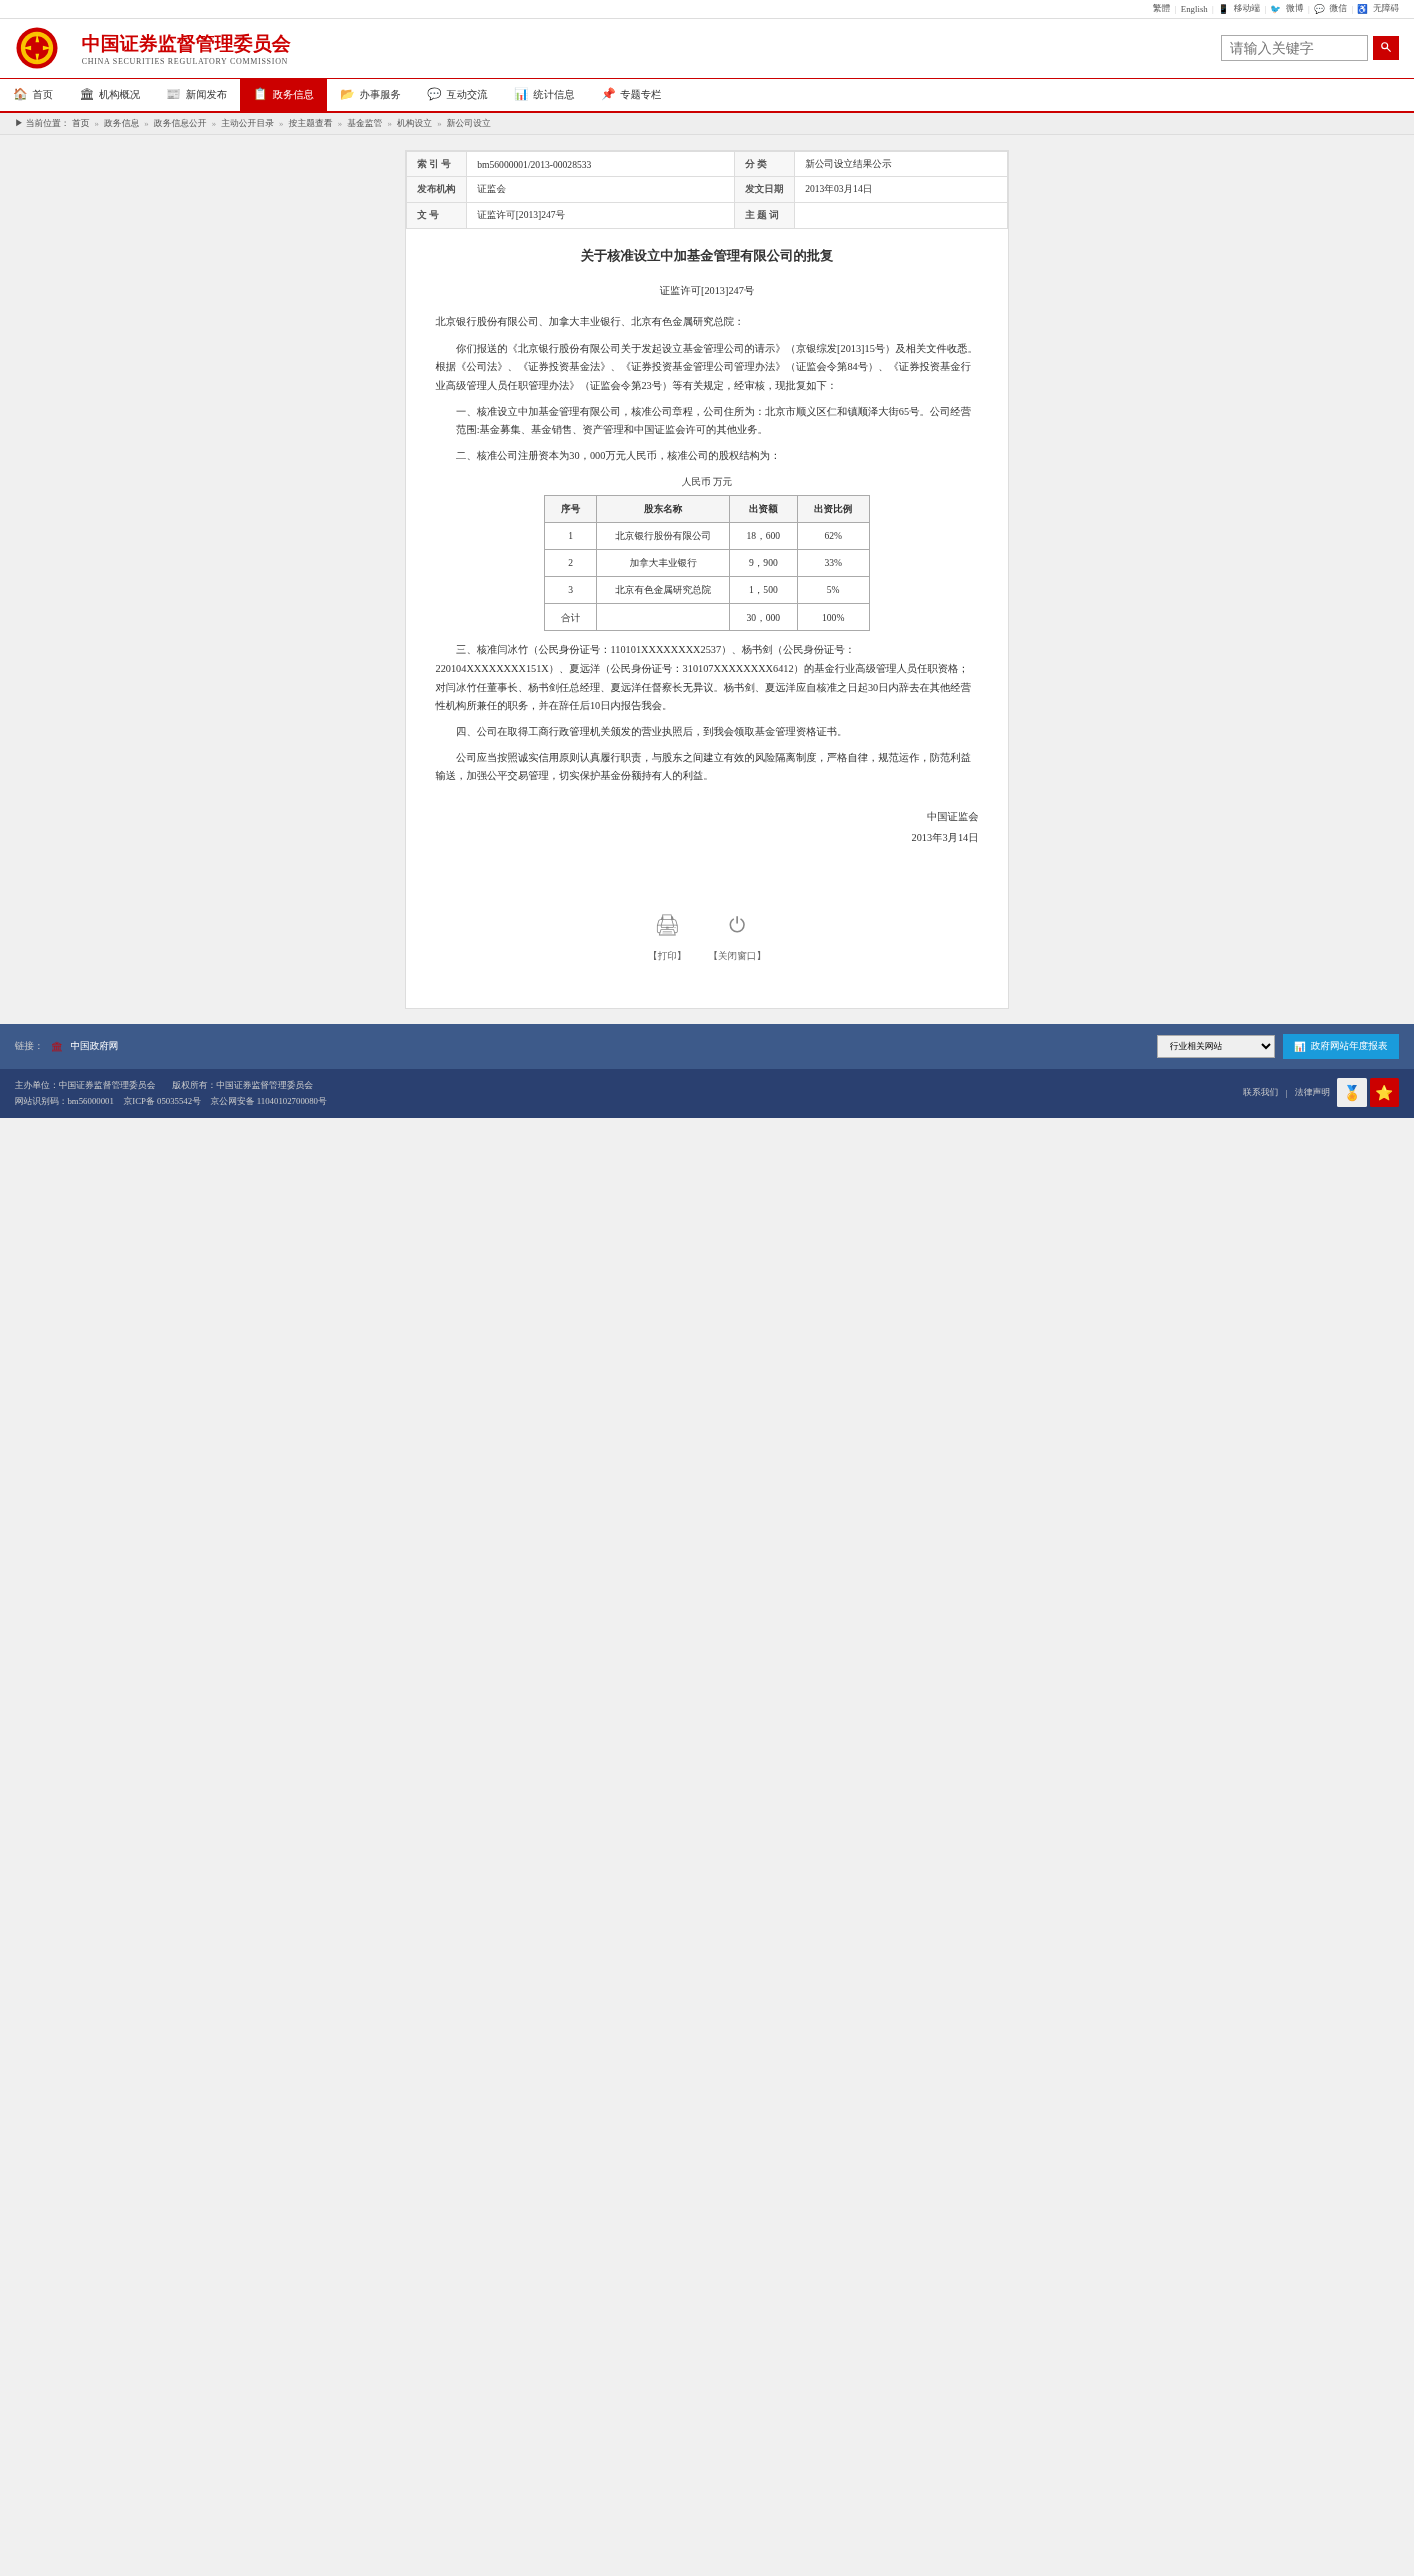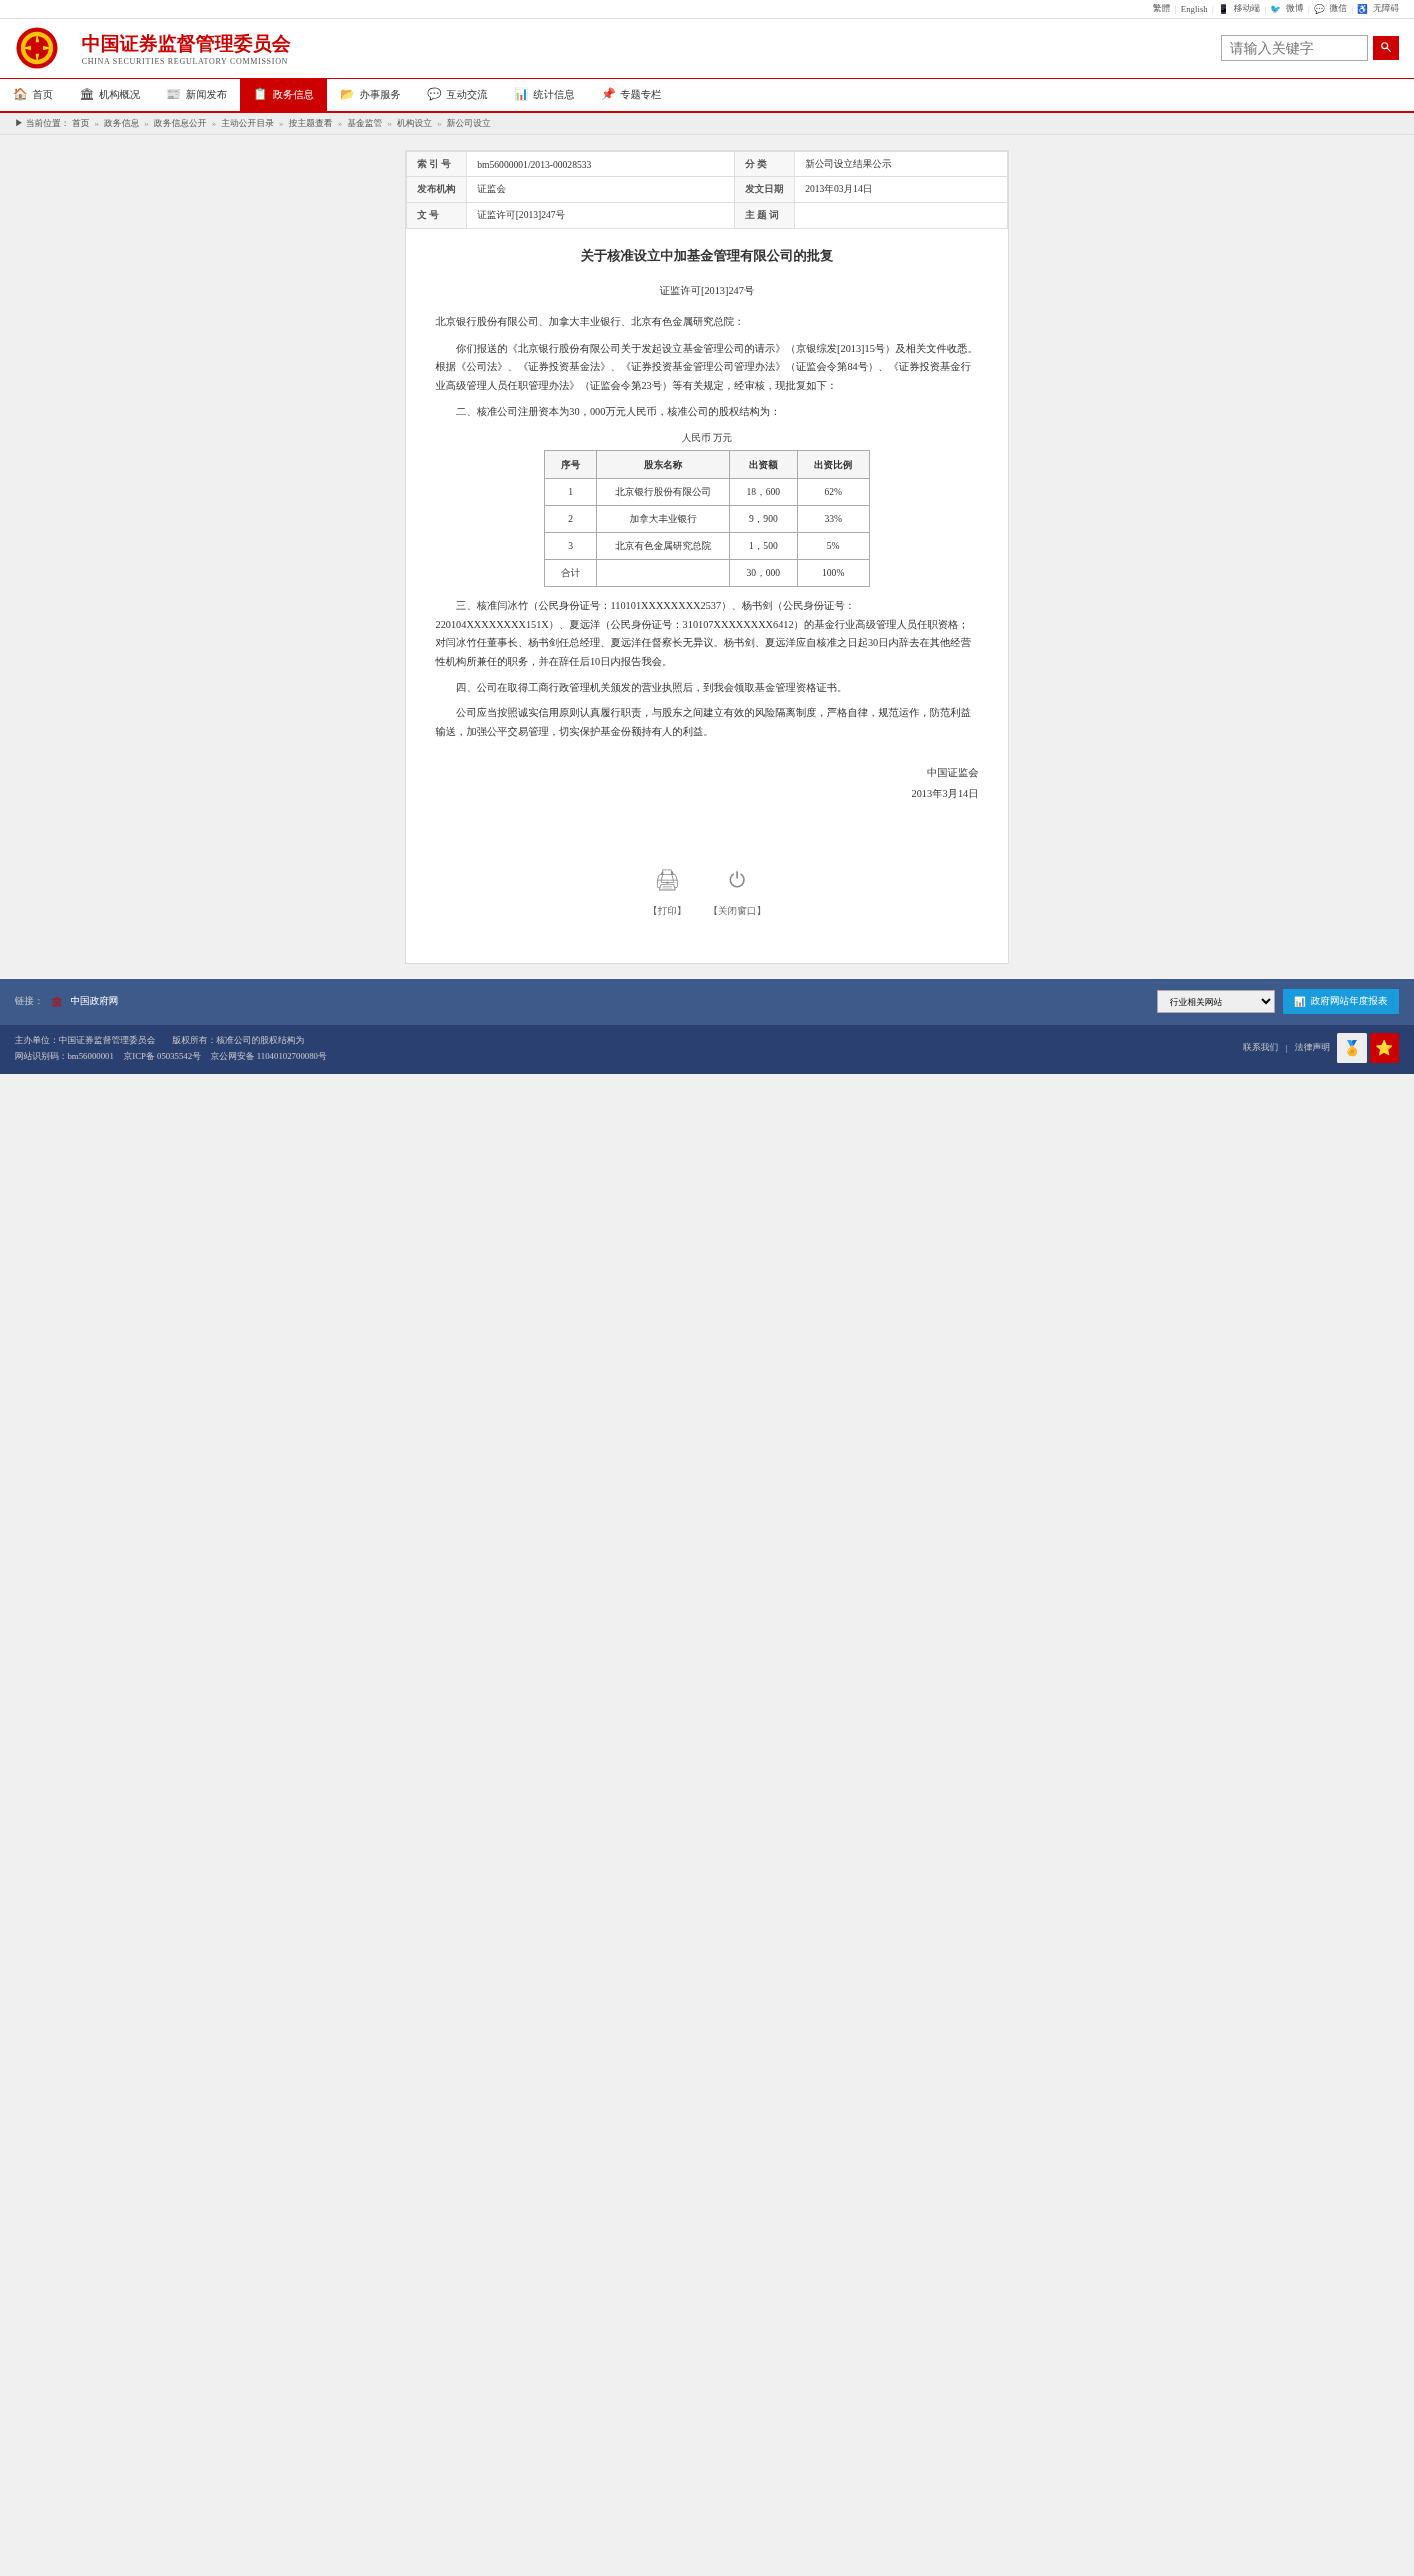--- a/index.html
+++ b/index.html
@@ -208,20 +208,21 @@
       <td class="value"></td>
     </tr>
   </tbody>
     </table>
 
   <div class="doc-area">
     <div class="doc-title">关于核准设立中加基金管理有限公司的批复</div>
     <div class="doc-subtitle">证监许可[2013]247号</div>
     <div class="doc-recipient">北京银行股份有限公司、加拿大丰业银行、北京有色金属研究总院：</div>
     <div class="doc-para">你们报送的《北京银行股份有限公司关于发起设立基金管理公司的请示》（京银综发[2013]15号）及相关文件收悉。根据《公司法》、《证券投资基金法》、《证券投资基金管理公司管理办法》（证监会令第84号）、《证券投资基金行业高级管理人员任职管理办法》（证监会令第23号）等有关规定，经审核，现批复如下：</div>
+    <div class="indented-section">一、核准设立中加基金管理有限公司，核准公司章程，公司住所为：北京市顺义区仁和镇顺泽大街65号。公司经营范围:基金募集、基金销售、资产管理和中国证监会许可的其他业务。</div>
     <div class="indented-section">二、核准公司注册资本为30，000万元人民币，核准公司的股权结构为：</div>
 
     <div class="inner-table-caption">人民币 万元</div>
     <table class="inner-table">
       <thead>
         <tr>
           <th>序号</th>
           <th>股东名称</th>
           <th>出资额</th>
           <th>出资比例</th>
@@ -289,21 +290,21 @@
       <button class="footer-right-btn">
         <span>📊</span>
         <span>政府网站年度报表</span>
       </button>
     </div>
   </div>
   <div class="footer-bottom">
     <div class="footer-bottom-left">
       <div>
         <span>主办单位：中国证券监督管理委员会</span>
-        <span style="margin-left:14.7px;">版权所有：核准公司的股权结构为</span>
+        <span style="margin-left:14.7px;">版权所有：中国证券监督管理委员会</span>
       </div>
       <div>
         <span>网站识别码：bm56000001</span>
         <span style="margin-left:7.4px;">京ICP备 05035542号</span>
         <span style="margin-left:7.4px;">京公网安备 11040102700080号</span>
       </div>
     </div>
     <div class="footer-bottom-right">
       <a>联系我们</a>
       <span>|</span>

